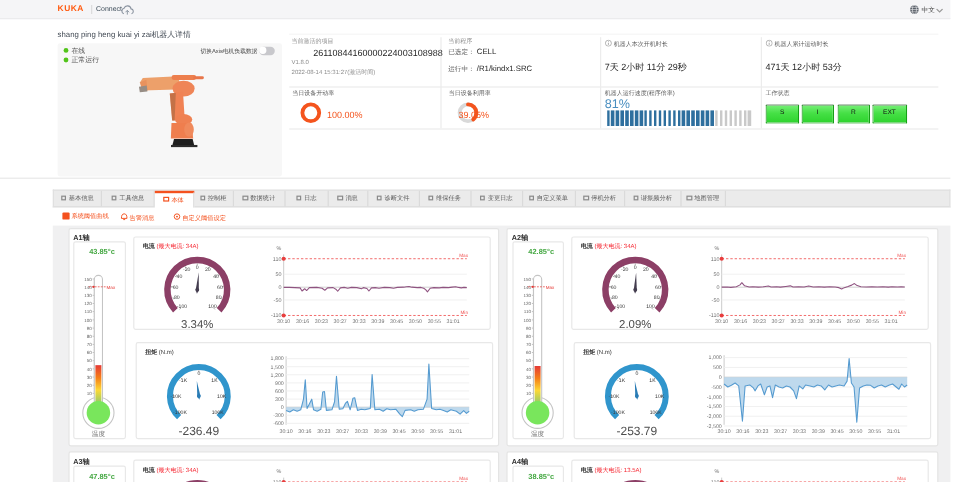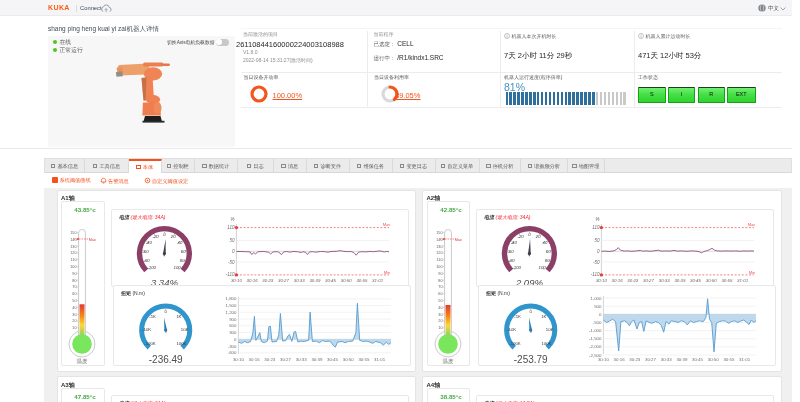--- a/index.html
+++ b/index.html
@@ -15,38 +15,38 @@
 .gdot { display:inline-block; width:4.5px; height:4.5px; border-radius:50%; background:#52c41a; margin-right:2.5px; vertical-align:0px; }
 #swlabel { position:absolute; right:20px; top:3px; font-size:4.8px; color:#444; }
 #toggle { position:absolute; right:5.5px; top:2.5px; width:13.5px; height:7px; background:#c8c8cc; border-radius:3.5px; }
 #toggle::after { content:""; position:absolute; left:0.6px; top:0.6px; width:5.8px; height:5.8px; background:#fff; border-radius:50%; }
 #infogrid { position:absolute; left:241px; top:28px; width:540.5px; height:80px; border-top:1px solid #f5f5f5; border-bottom:1px solid #ececec; }
 .vline { position:absolute; top:2px; height:76px; width:1px; background:#ececec; }
 .hline { position:absolute; left:0; top:43px; width:540.5px; height:1px; background:#ececec; }
 .glabel { position:absolute; font-size:5px; color:#8e8e8e; }
 .glabel2 { position:absolute; font-size:5px; color:#595959; }
 .gval { position:absolute; font-size:7px; color:#262626; }
-.pctext { position:absolute; font-size:7.5px; color:#f4541d;text-decoration:underline; }
+.pctext { position:absolute; font-size:7.5px; color:#f4541d; }
 #p75 { position:absolute; left:504px; top:81px; font-size:10.5px; color:#4a8fc0; }
 .gbtn { position:absolute; top:86.5px; height:16px; border:1px solid #16a016; border-top:1.5px solid #174217; background:linear-gradient(#74ef74 0%, #46e046 45%, #2ed32e 100%); font-size:5.5px; color:#111; text-align:center; line-height:12.5px; border-radius:1px; }
 #headerline { position:absolute; left:0; top:147.5px; width:792px; height:1px; background:#e8e8e8; }
 #tabbar { position:absolute; left:44px; top:157.5px; width:748px; height:15.5px; background:#ebebeb; border:1px solid #e0e0e0; border-bottom:1px solid #d8d8d8; display:flex; }
 .tab { height:100%; font-size:5.2px; color:#5a5a5a; text-align:center; line-height:14px; border-right:1px solid #dadada; white-space:nowrap; overflow:hidden; }
 .tab.active { background:#fff; color:#f4511e; border-top:2px solid #f4511e; line-height:12px; height:16px; }
 .ti { display:inline-block; width:4.5px; height:4.5px; border:0.8px solid #8a8a8a; margin-right:2px; vertical-align:-0.5px; }
 .ti.oi { border-color:#f4511e; }
 #subtabs { position:absolute; left:44px; top:173px; width:748px; height:15px; background:#fff; }
 .stab { position:absolute; top:4px; font-size:5.2px; color:#f4511e; }
 .sqicon { display:inline-block; width:6px; height:6px; background:#f4511e; border-radius:1px; margin-right:2px; vertical-align:-1px; }
 #content { position:absolute; left:44px; top:188px; width:748px; height:214px; background:#f0f0f1; }
 .panel { position:absolute; width:359.5px; height:182px; background:#fff; border:1px solid #e4e4e4; border-radius:2px; }
 .ph { position:absolute; left:3.5px; top:3.5px; font-size:6px; font-weight:bold; color:#303030; }
 .card { position:absolute; background:#fff; border:1px solid #e8e8e8; border-radius:2px; }
 .tcard { left:3.5px; top:10.5px; width:43.5px; height:164.5px; }
-.ccard { left:53px; top:18px; width:298px; height:78px;font-style:italic; }
+.ccard { left:53px; top:6px; width:298px; height:78px; }
 .ocard { left:55px; top:94px; width:298px; height:81.5px; }
 #p-a1 { left:12.5px; top:1.5px; }
 #p-a2 { left:378px; top:1.5px; }
 #p-a3 { left:12.5px; top:188px; }
 #p-a4 { left:378px; top:188px; }
 .card > svg { display:block; }
 .stab svg, .glabel2 svg { display:inline-block; }
 </style></head>
 <body>
 <div id="page">
@@ -92,21 +92,21 @@
 <rect x="31.5" y="61.8" width="22" height="1.8" fill="#2a2a2a"></rect>
 </svg>
   </div>
   <div id="infogrid">
     <div class="vline" style="left:125.5px"></div>
     <div class="vline" style="left:258.5px"></div>
     <div class="vline" style="left:393px"></div>
     <div class="hline"></div>
   </div>
   <div class="glabel" style="left:243px;top:30.5px">当前激活的项目</div>
-  <div class="gval" style="left:236px;top:39.5px;font-size:7.5px">26110844160000224003108988</div>
+  <div class="gval" style="left:261px;top:39.5px;font-size:7.5px">26110844160000224003108988</div>
   <div class="glabel" style="left:243px;top:48.5px">V1.8.0</div>
   <div class="glabel" style="left:243px;top:57px">2022-08-14 15:31:27(激活时间)</div>
   <div class="glabel" style="left:373.5px;top:30.5px">当前程序</div>
   <div class="gval" style="left:373.5px;top:40px;font-size:6.5px"><span style="color:#595959;font-size:5.5px">已选定：</span>  CELL</div>
   <div class="gval" style="left:373.5px;top:54px;font-size:6.5px"><span style="color:#595959;font-size:5.5px">运行中：</span>  /R1/kindx1.SRC</div>
   <div class="glabel2" style="left:504px;top:32.5px"><svg width="6" height="6" viewBox="0 0 6 6" style="vertical-align:-1px">
         <circle cx="3" cy="3" r="2.5" fill="none" stroke="#9a9a9a" stroke-width="0.6"></circle>
         <line x1="3" y1="2.6" x2="3" y2="4.4" stroke="#9a9a9a" stroke-width="0.7"></line>
         <circle cx="3" cy="1.6" r="0.4" fill="#9a9a9a"></circle>
       </svg> 机器人本次开机时长</div>
@@ -120,21 +120,21 @@
   <div class="glabel2" style="left:243.5px;top:73.5px">当日设备开动率</div>
   <svg width="20" height="20" viewBox="0 0 20 20" style="position:absolute;left:248.5px;top:84.4px">
       <circle cx="10" cy="10" r="7.0" fill="none" stroke="#f4541d" stroke-width="3.2"></circle>
     </svg>
   <div class="pctext" style="left:272.5px;top:90.5px">100.00%</div>
   <div class="glabel2" style="left:374px;top:73.5px">当日设备利用率</div>
   <svg width="20" height="20" viewBox="0 0 20 20" style="position:absolute;left:379.5px;top:84.4px">
       <circle cx="10" cy="10" r="7.0" fill="none" stroke="#d9d9d9" stroke-width="3.2"></circle>
       <circle cx="10" cy="10" r="7.0" fill="none" stroke="#f4541d" stroke-width="3.2" stroke-dasharray="17.18 43.98" stroke-linecap="round" transform="rotate(-90 10 10)"></circle>
     </svg>
-  <div class="pctext" style="left:395px;top:90.5px">39.05%</div>
+  <div class="pctext" style="left:382px;top:90.5px">39.05%</div>
   <div class="glabel2" style="left:504px;top:74px">机器人运行速度(程序倍率)</div>
   <div id="p75">81%</div>
   <div style="position:absolute;left:505.5px;top:91.5px;width:2.55px;height:13.5px;background:#2e6f9e"></div>
     <div style="position:absolute;left:509.4px;top:91.5px;width:2.55px;height:13.5px;background:#2e6f9e"></div>
     <div style="position:absolute;left:513.4px;top:91.5px;width:2.55px;height:13.5px;background:#2e6f9e"></div>
     <div style="position:absolute;left:517.3px;top:91.5px;width:2.55px;height:13.5px;background:#2e6f9e"></div>
     <div style="position:absolute;left:521.2px;top:91.5px;width:2.55px;height:13.5px;background:#2e6f9e"></div>
     <div style="position:absolute;left:525.1px;top:91.5px;width:2.55px;height:13.5px;background:#2e6f9e"></div>
     <div style="position:absolute;left:529.1px;top:91.5px;width:2.55px;height:13.5px;background:#2e6f9e"></div>
     <div style="position:absolute;left:533.0px;top:91.5px;width:2.55px;height:13.5px;background:#2e6f9e"></div>

